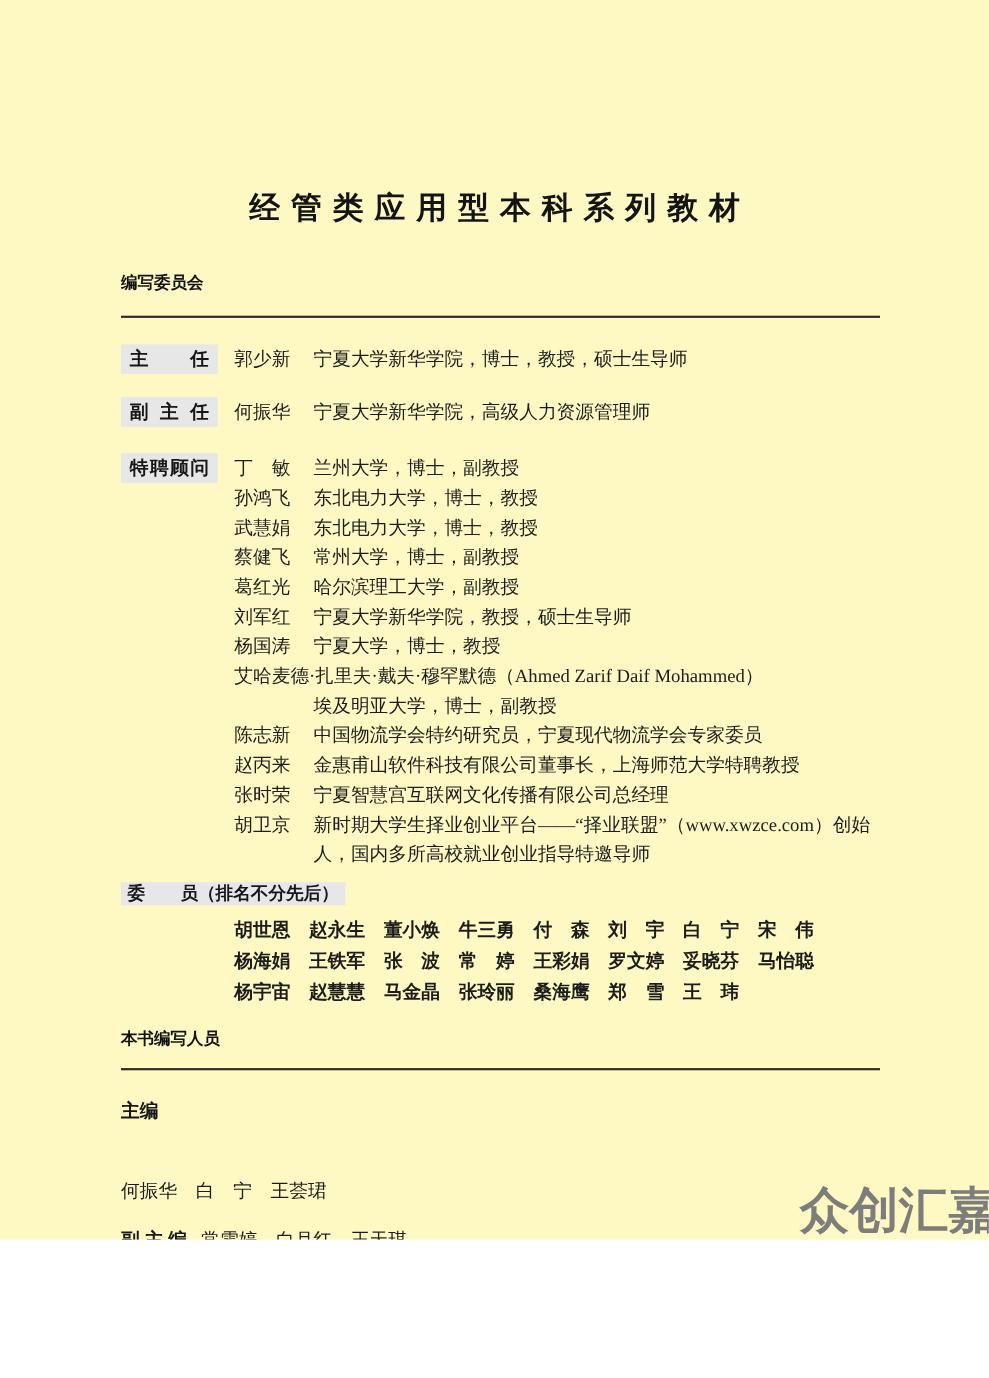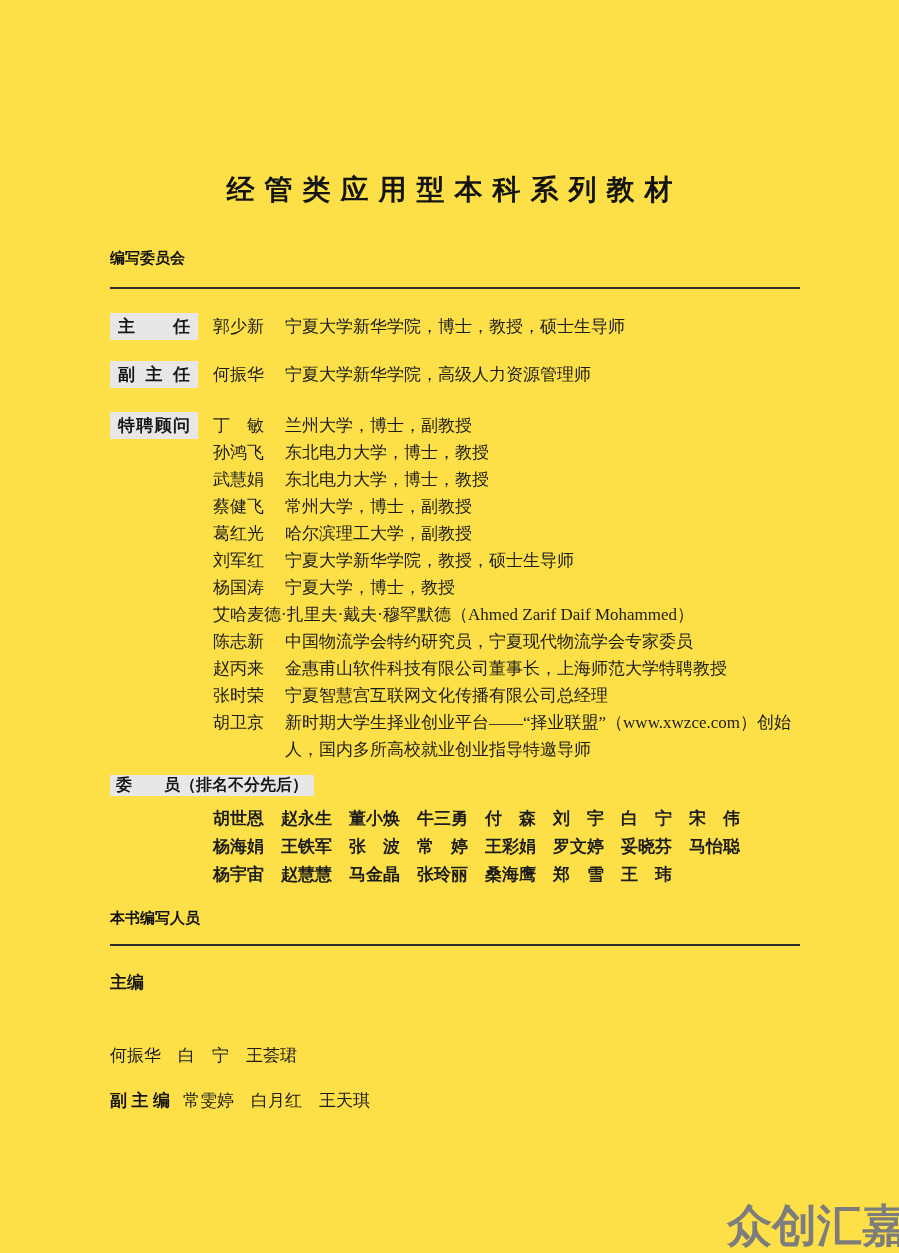--- a/index.html
+++ b/index.html
@@ -1,20 +1,20 @@
 <!DOCTYPE html>
 <html><head>
 <meta charset="utf-8">
 <style>
   html,body{margin:0;padding:0;background:#ffffff;}
   .page{
     position:relative;
-    width:899px;height:1253px;
+    width:899px;height:1127px;
     margin:0 auto;
-    background:#fde047;
+    background:#fef9c3;
     overflow:hidden;
     font-family:"Liberation Serif","DejaVu Serif",serif;
     color:#1c1c1c;
   }
   .series-title{
     margin:172px 0 0 0;
     text-align:center;
     text-indent:10px;
     font-size:28px;
     font-weight:bold;
@@ -167,20 +167,24 @@
         </div>
         <div class="advisor-line">
           <span class="person-name">杨国涛</span>
           <span class="person-desc">宁夏大学，博士，教授</span>
         </div>
         <div class="advisor-line">
           <span class="person-name">艾哈麦德·扎里夫·戴夫·穆罕默德（Ahmed Zarif Daif Mohammed）</span>
           <span class="person-desc"></span>
         </div>
         <div class="advisor-line">
+          <span class="person-name"></span>
+          <span class="person-desc">埃及明亚大学，博士，副教授</span>
+        </div>
+        <div class="advisor-line">
           <span class="person-name">陈志新</span>
           <span class="person-desc">中国物流学会特约研究员，宁夏现代物流学会专家委员</span>
         </div>
         <div class="advisor-line">
           <span class="person-name">赵丙来</span>
           <span class="person-desc">金惠甫山软件科技有限公司董事长，上海师范大学特聘教授</span>
         </div>
         <div class="advisor-line">
           <span class="person-name">张时荣</span>
           <span class="person-desc">宁夏智慧宫互联网文化传播有限公司总经理</span>

